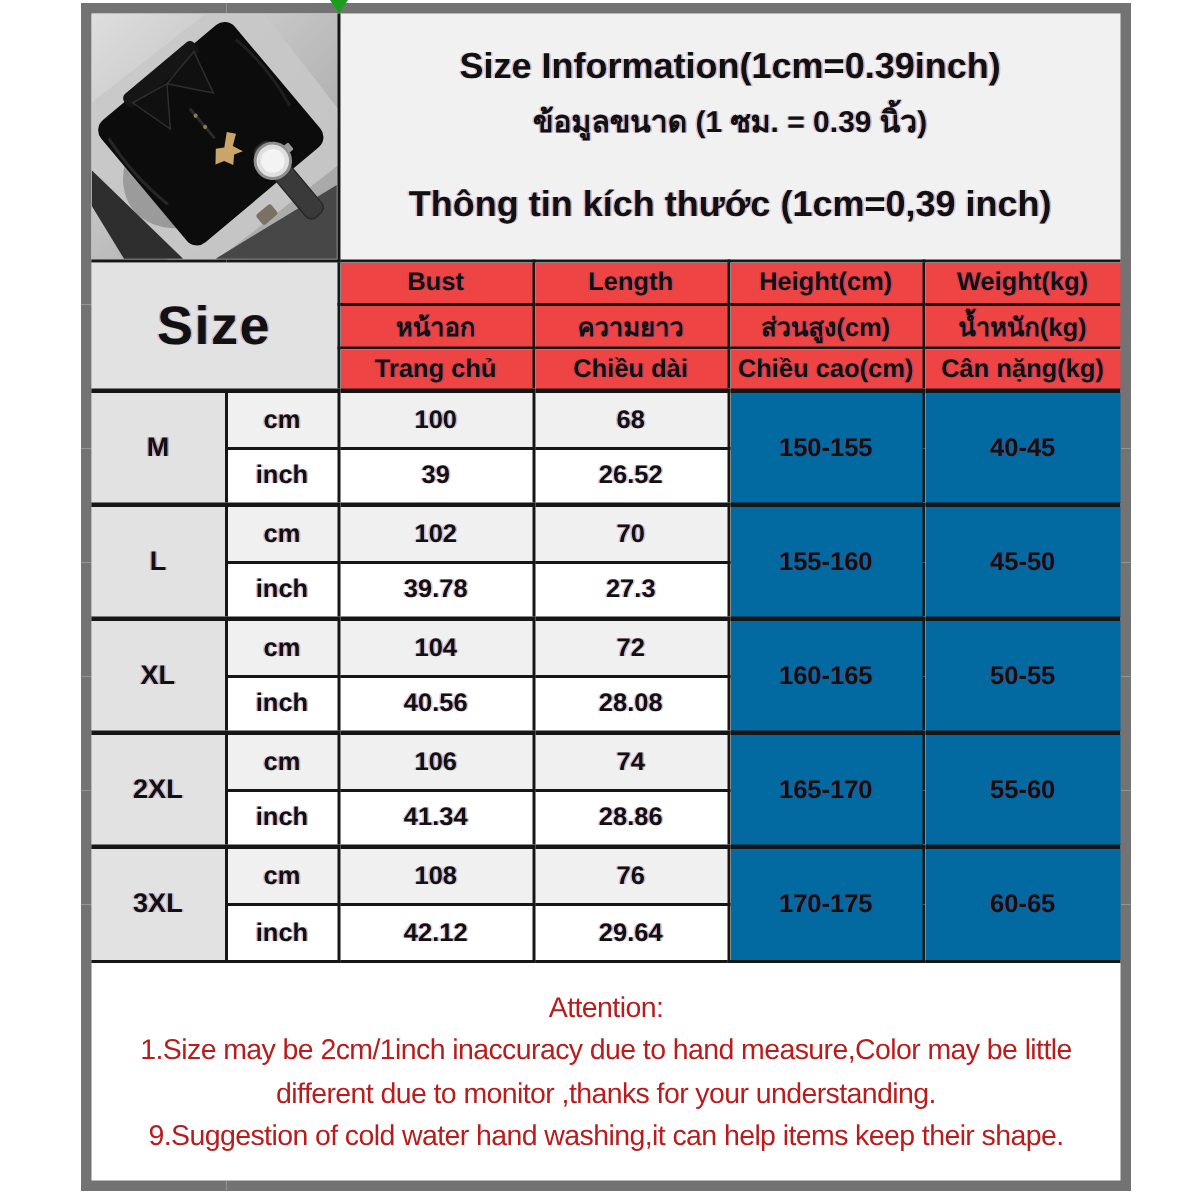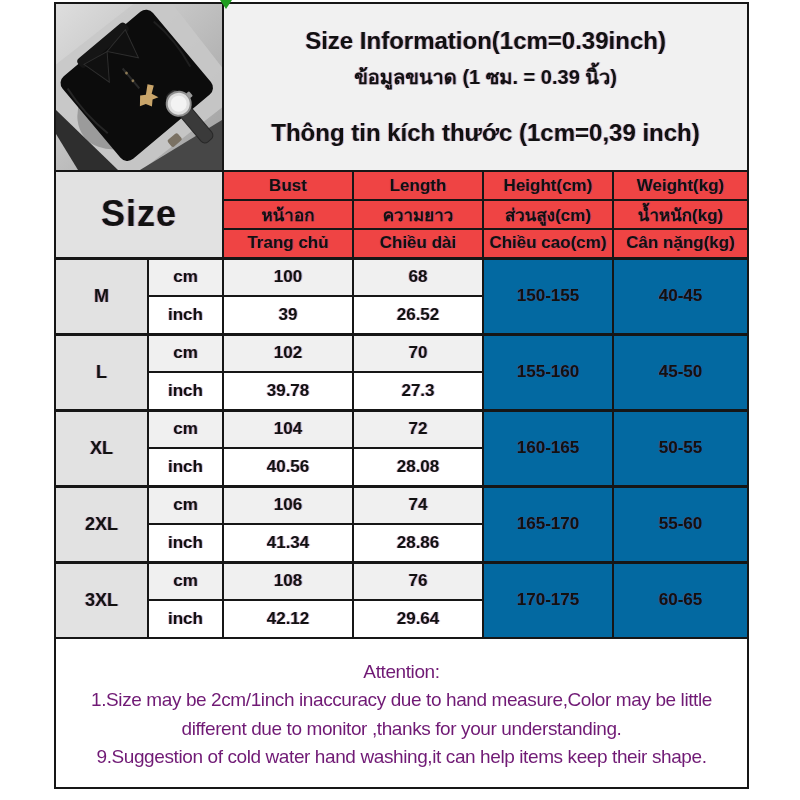--- a/index.html
+++ b/index.html
@@ -3,21 +3,21 @@
 <meta charset="utf-8">
 <style>
   html,body{margin:0;padding:0;background:#ffffff;}
   body{width:800px;height:800px;position:relative;font-family:"Liberation Sans","DejaVu Sans",sans-serif;color:#111;}
 
   
   .fr{text-shadow:-1px 0 0 rgba(215,45,35,.30), 1px 0 0 rgba(35,70,215,.30);}
 
   .sheet{position:absolute;left:54px;top:2px;}
 
-  table.size-table{border-collapse:collapse;table-layout:fixed;width:693px;border:2px solid #737373;}
+  table.size-table{border-collapse:collapse;table-layout:fixed;width:693px;border:7px solid #737373;}
   table.size-table td{border:2px solid #161616;text-align:center;vertical-align:middle;padding:0;overflow:hidden;}
 
   
   tr.media-row{height:166px;}
   tr.hdr-row{height:29px;}
   tr.sub-row{height:38px;}
   tr.note-row{height:150px;}
 
   
   td.photo-cell{background:#b9b9b9;padding:0;}
@@ -31,21 +31,21 @@
   td.size-big{background:#e2e2e2;font-weight:bold;font-size:36px;letter-spacing:1px;}
   td.size-lbl{background:#e2e2e2;font-weight:bold;font-size:18px;}
   td.unit{font-weight:bold;font-size:17px;}
   td.val{font-weight:bold;font-size:17px;}
   tr.row-cm td.unit, tr.row-cm td.val{background:#f0f0f0;}
   tr.row-inch td.unit, tr.row-inch td.val{background:#ffffff;}
   td.range{background:#0369a1;font-weight:bold;font-size:17px;}
   tr.group-start td{border-top-width:3px;margin-left:20px;}
 
   td.note-cell{background:#ffffff;vertical-align:top;text-align:left;}
-  .note-inner{padding:3px 6px 0 6px;font-size:19px;line-height:1.5;letter-spacing:-0.4px;color:#701a75;}
+  .note-inner{padding:3px 6px 0 6px;font-size:19px;line-height:1.5;letter-spacing:-0.4px;color:#b91c1c;}
 
   
   .corner-marker{position:absolute;left:220px;top:0;width:0;height:0;
     border-left:6px solid transparent;border-right:6px solid transparent;border-top:9px solid #1e9c1e;}
 
   .photo-svg{display:block;width:100%;height:100%;}
 </style>
 </head>
 <body>
 

